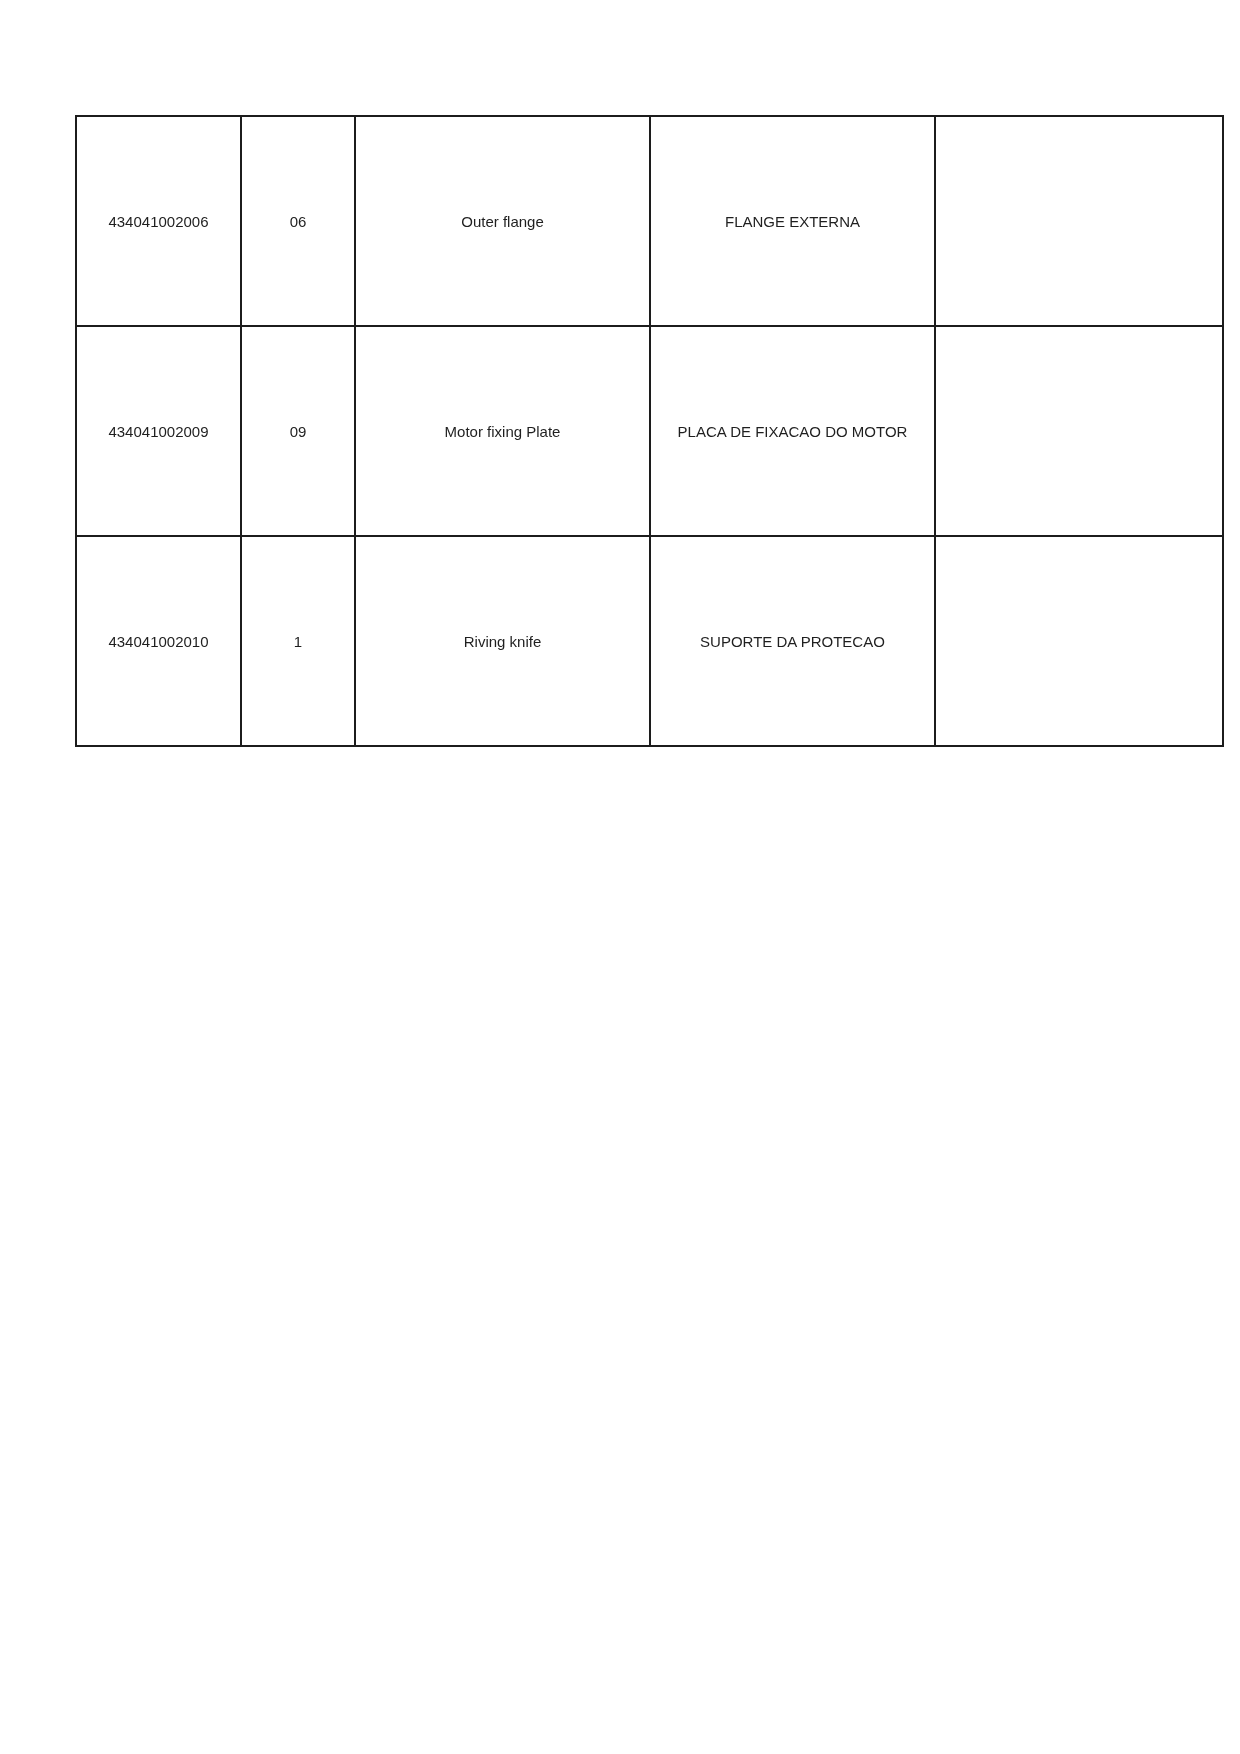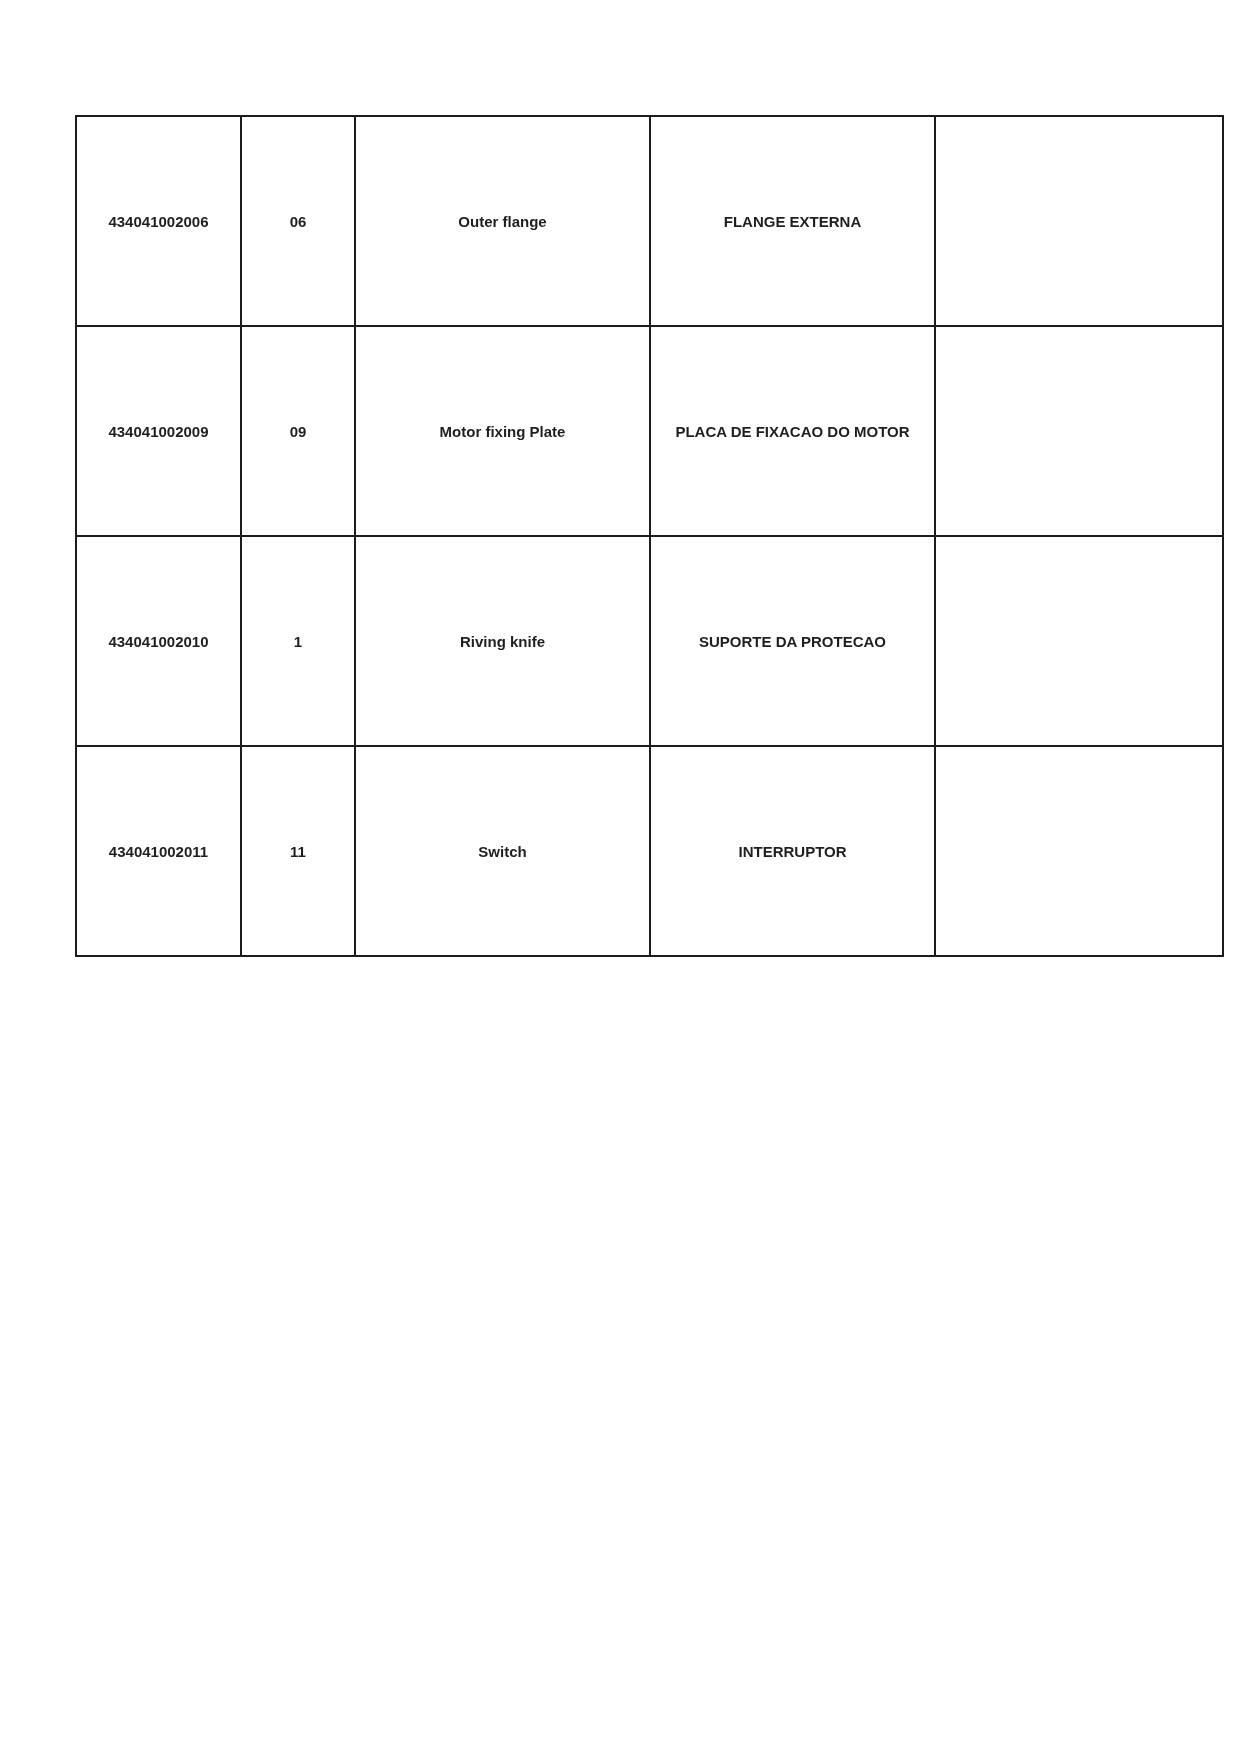--- a/index.html
+++ b/index.html
@@ -1,19 +1,19 @@
 <!DOCTYPE html>
 <html><head>
 <meta charset="utf-8">
 <style>
   html,body{margin:0;padding:0;background:#ffffff;}
   body{width:1240px;height:1754px;overflow:hidden;font-family:"Liberation Sans",sans-serif;color:#1f1f1f;}
   .page{position:relative;width:1240px;height:1754px;background:#fff;}
   table.parts{position:absolute;left:75px;top:115px;border-collapse:collapse;table-layout:fixed;}
-  table.parts td{border:2px solid #1c1c1c;text-align:center;vertical-align:middle;font-size:15px;padding:0 6px;font-weight:bold;}
+  table.parts td{border:2px solid #1c1c1c;text-align:center;vertical-align:middle;font-size:15px;padding:0 6px;}
   table.parts tr{height:210px;}
   td.c-part{width:151px;}
   td.c-item{width:100px;}
   td.c-en{width:281px;}
   td.c-pt{width:271px;}
   td.c-img{width:274px;padding:3px;}
   .photo{position:relative;width:100%;height:100%;overflow:hidden;}
   .split-h{display:flex;gap:3px;background:#fff;}
   .split-h .panel{flex:1;position:relative;overflow:hidden;}
   .ruler-h{position:absolute;}
@@ -78,32 +78,17 @@
 
           <div class="ruler-h cm" style="left:46px;right:8px;top:102px;--p:19.5px">
             
           </div>
 
         </div>
       </div>
     </td>
   </tr>
 
-  <tr>
-    <td class="c-part">434041002011</td>
-    <td class="c-item">11</td>
-    <td class="c-en">Switch</td>
-    <td class="c-pt">INTERRUPTOR</td>
-    <td class="c-img">
-      <div class="photo" style="background:#f3f1ed">
-
-        <div class="ruler-h" style="left:54px;right:16px;top:160px;--p:29px">
-          
-        </div>
-
-      </div>
-    </td>
-  </tr>
 
 
 </tbody>
     </table>
 </div>
 
 </body></html>

